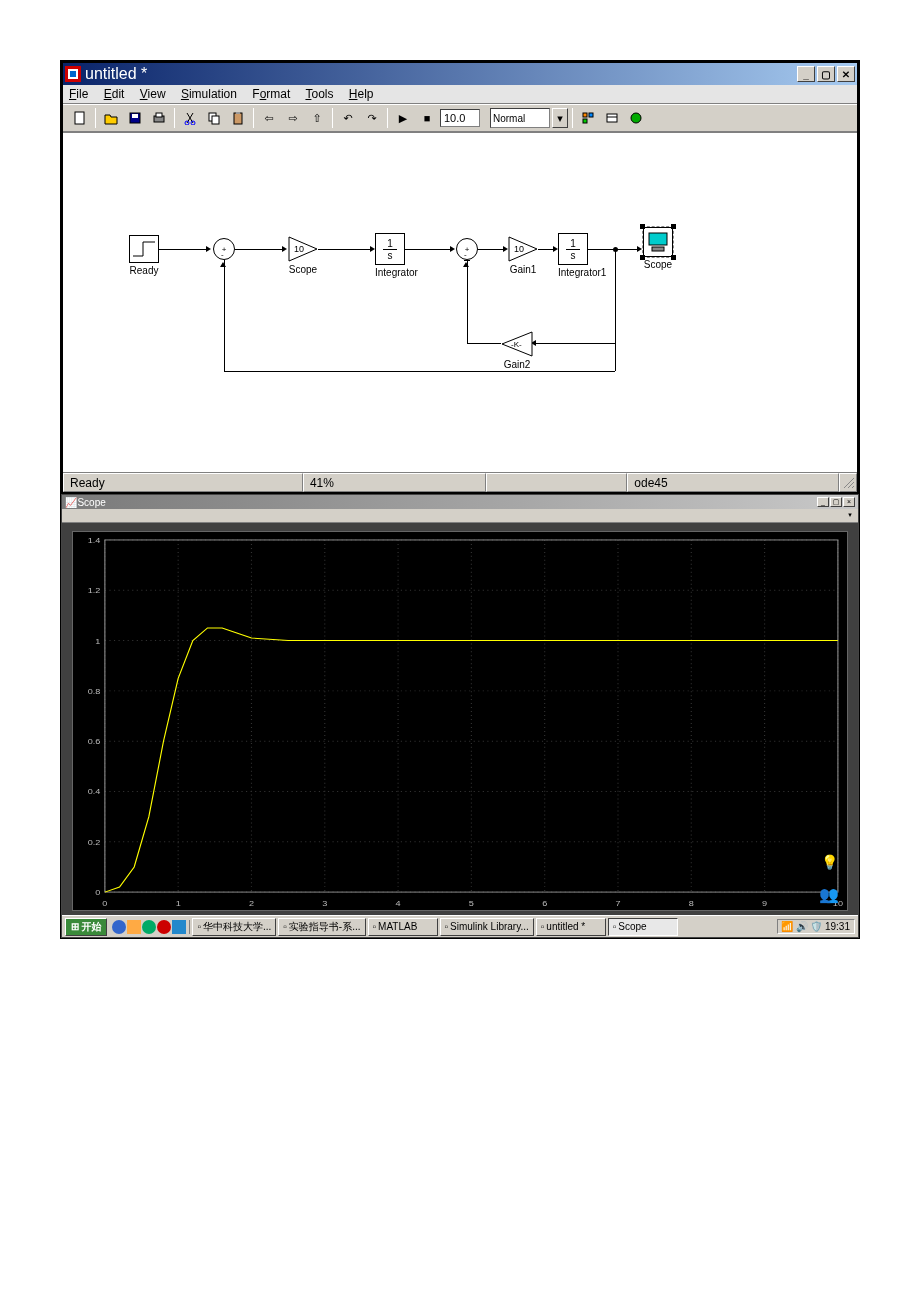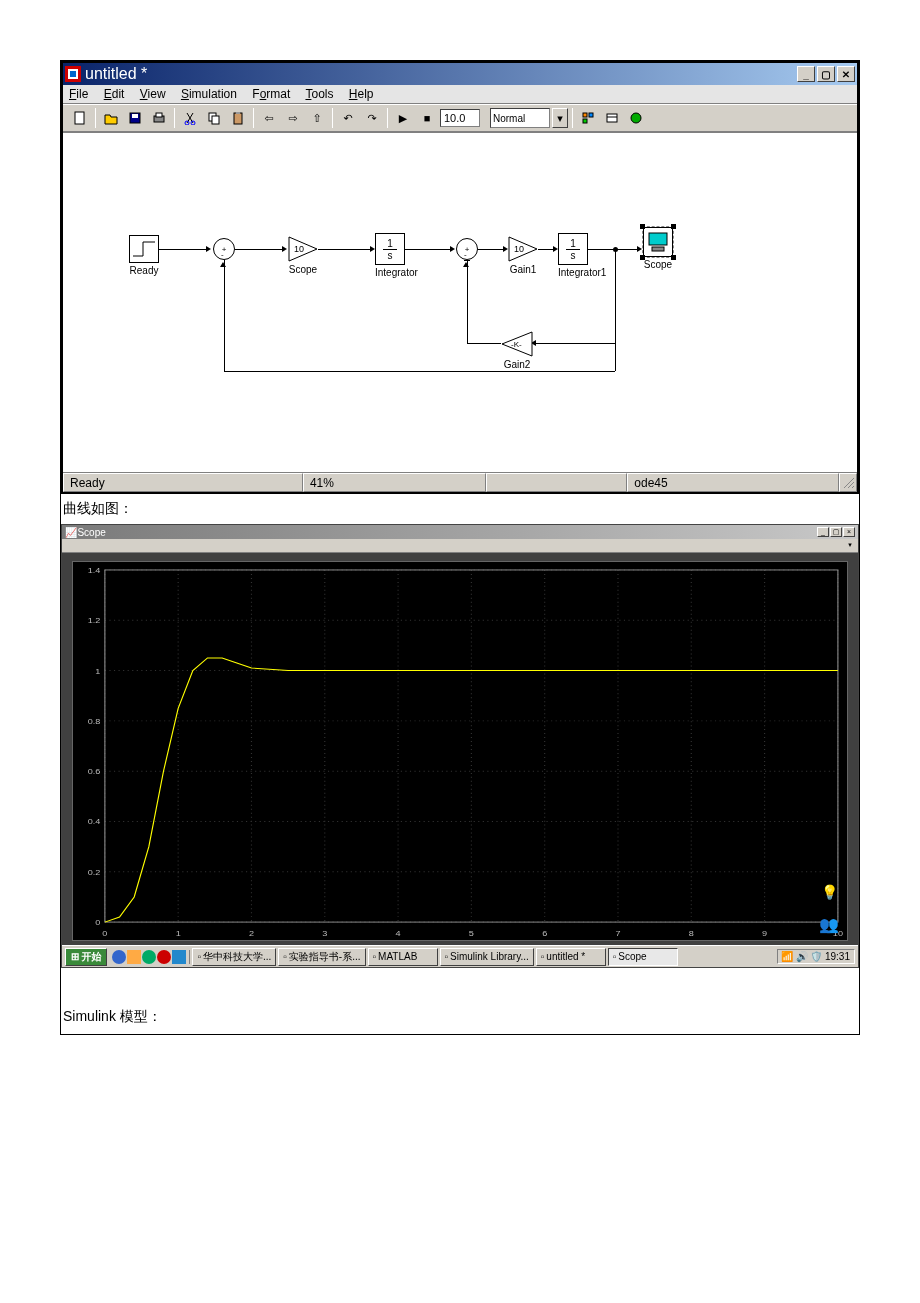--- a/index.html
+++ b/index.html
@@ -295,21 +295,20 @@
     <div class="cell" style="flex:1.6">Ready</div>
     <div class="cell" style="flex:1.2">41%</div>
     <div class="cell" style="flex:0.9"></div>
     <div class="cell" style="flex:1.4">ode45</div>
     <div class="cell" style="width:18px;padding:0;"><svg width="16" height="16">
               <path d="M4 14L14 4M8 14L14 8M12 14L14 12" stroke="#888"></path>
             </svg></div>
   </div>
 </div>
 
-<div class="midtext">曲线如图：</div>
 
 <div class="scopewin">
   <div class="scopetitle">
     <span>📈</span>
     <span class="t">Scope</span>
     <div class="swbtn">_</div>
     <div class="swbtn">▢</div>
     <div class="swbtn">×</div>
   </div>
   <div class="scopetool">
@@ -417,16 +416,15 @@
           </div>
     <div class="tray">
       <span>📶</span>
       <span>🔊</span>
       <span>🛡️</span>
       <span>19:31</span>
     </div>
   </div>
 </div>
 
-<div class="bottomtext">Simulink 模型：</div>
 
 </div>
 </div>
 
 </body></html>

